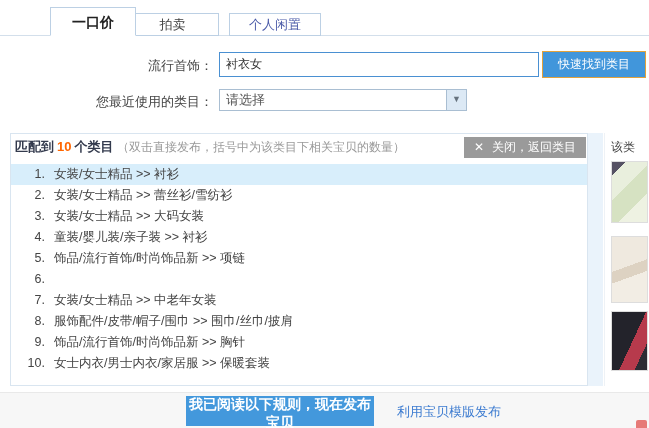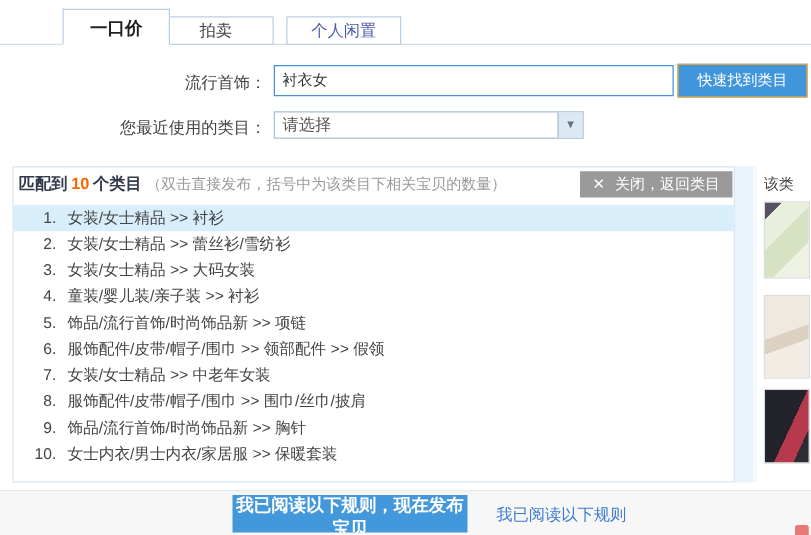--- a/index.html
+++ b/index.html
@@ -124,21 +124,20 @@
       <li class="cat-row">
         <span class="cat-num">4.</span>
         <span class="cat-text">童装/婴儿装/亲子装 &gt;&gt; 衬衫</span>
         </li>
       <li class="cat-row">
         <span class="cat-num">5.</span>
         <span class="cat-text">饰品/流行首饰/时尚饰品新 &gt;&gt; 项链</span>
         </li>
       <li class="cat-row">
         <span class="cat-num">6.</span>
-        <span class="cat-text">服饰配件/皮带/帽子/围巾 &gt;&gt; 领部配件 &gt;&gt; 假领</span>
         </li>
       <li class="cat-row">
         <span class="cat-num">7.</span>
         <span class="cat-text">女装/女士精品 &gt;&gt; 中老年女装</span>
         </li>
       <li class="cat-row">
         <span class="cat-num">8.</span>
         <span class="cat-text">服饰配件/皮带/帽子/围巾 &gt;&gt; 围巾/丝巾/披肩</span>
         </li>
       <li class="cat-row">
@@ -155,17 +154,17 @@
   <div class="vstrip"></div>
   <div class="right-panel">
     <div class="rp-title">该类</div>
     <div class="thumb thumb-1"></div>
     <div class="thumb thumb-2"></div>
     <div class="thumb thumb-3"></div>
   </div>
 
   <div class="footer">
     <button class="publish-btn">我已阅读以下规则，现在发布宝贝</button>
-    <a class="tpl-link">我已阅读以下规则</a>
+    <a class="tpl-link">利用宝贝模版发布</a>
   </div>
   <div class="corner-red"></div>
 
 </div>
 
 </body></html>

